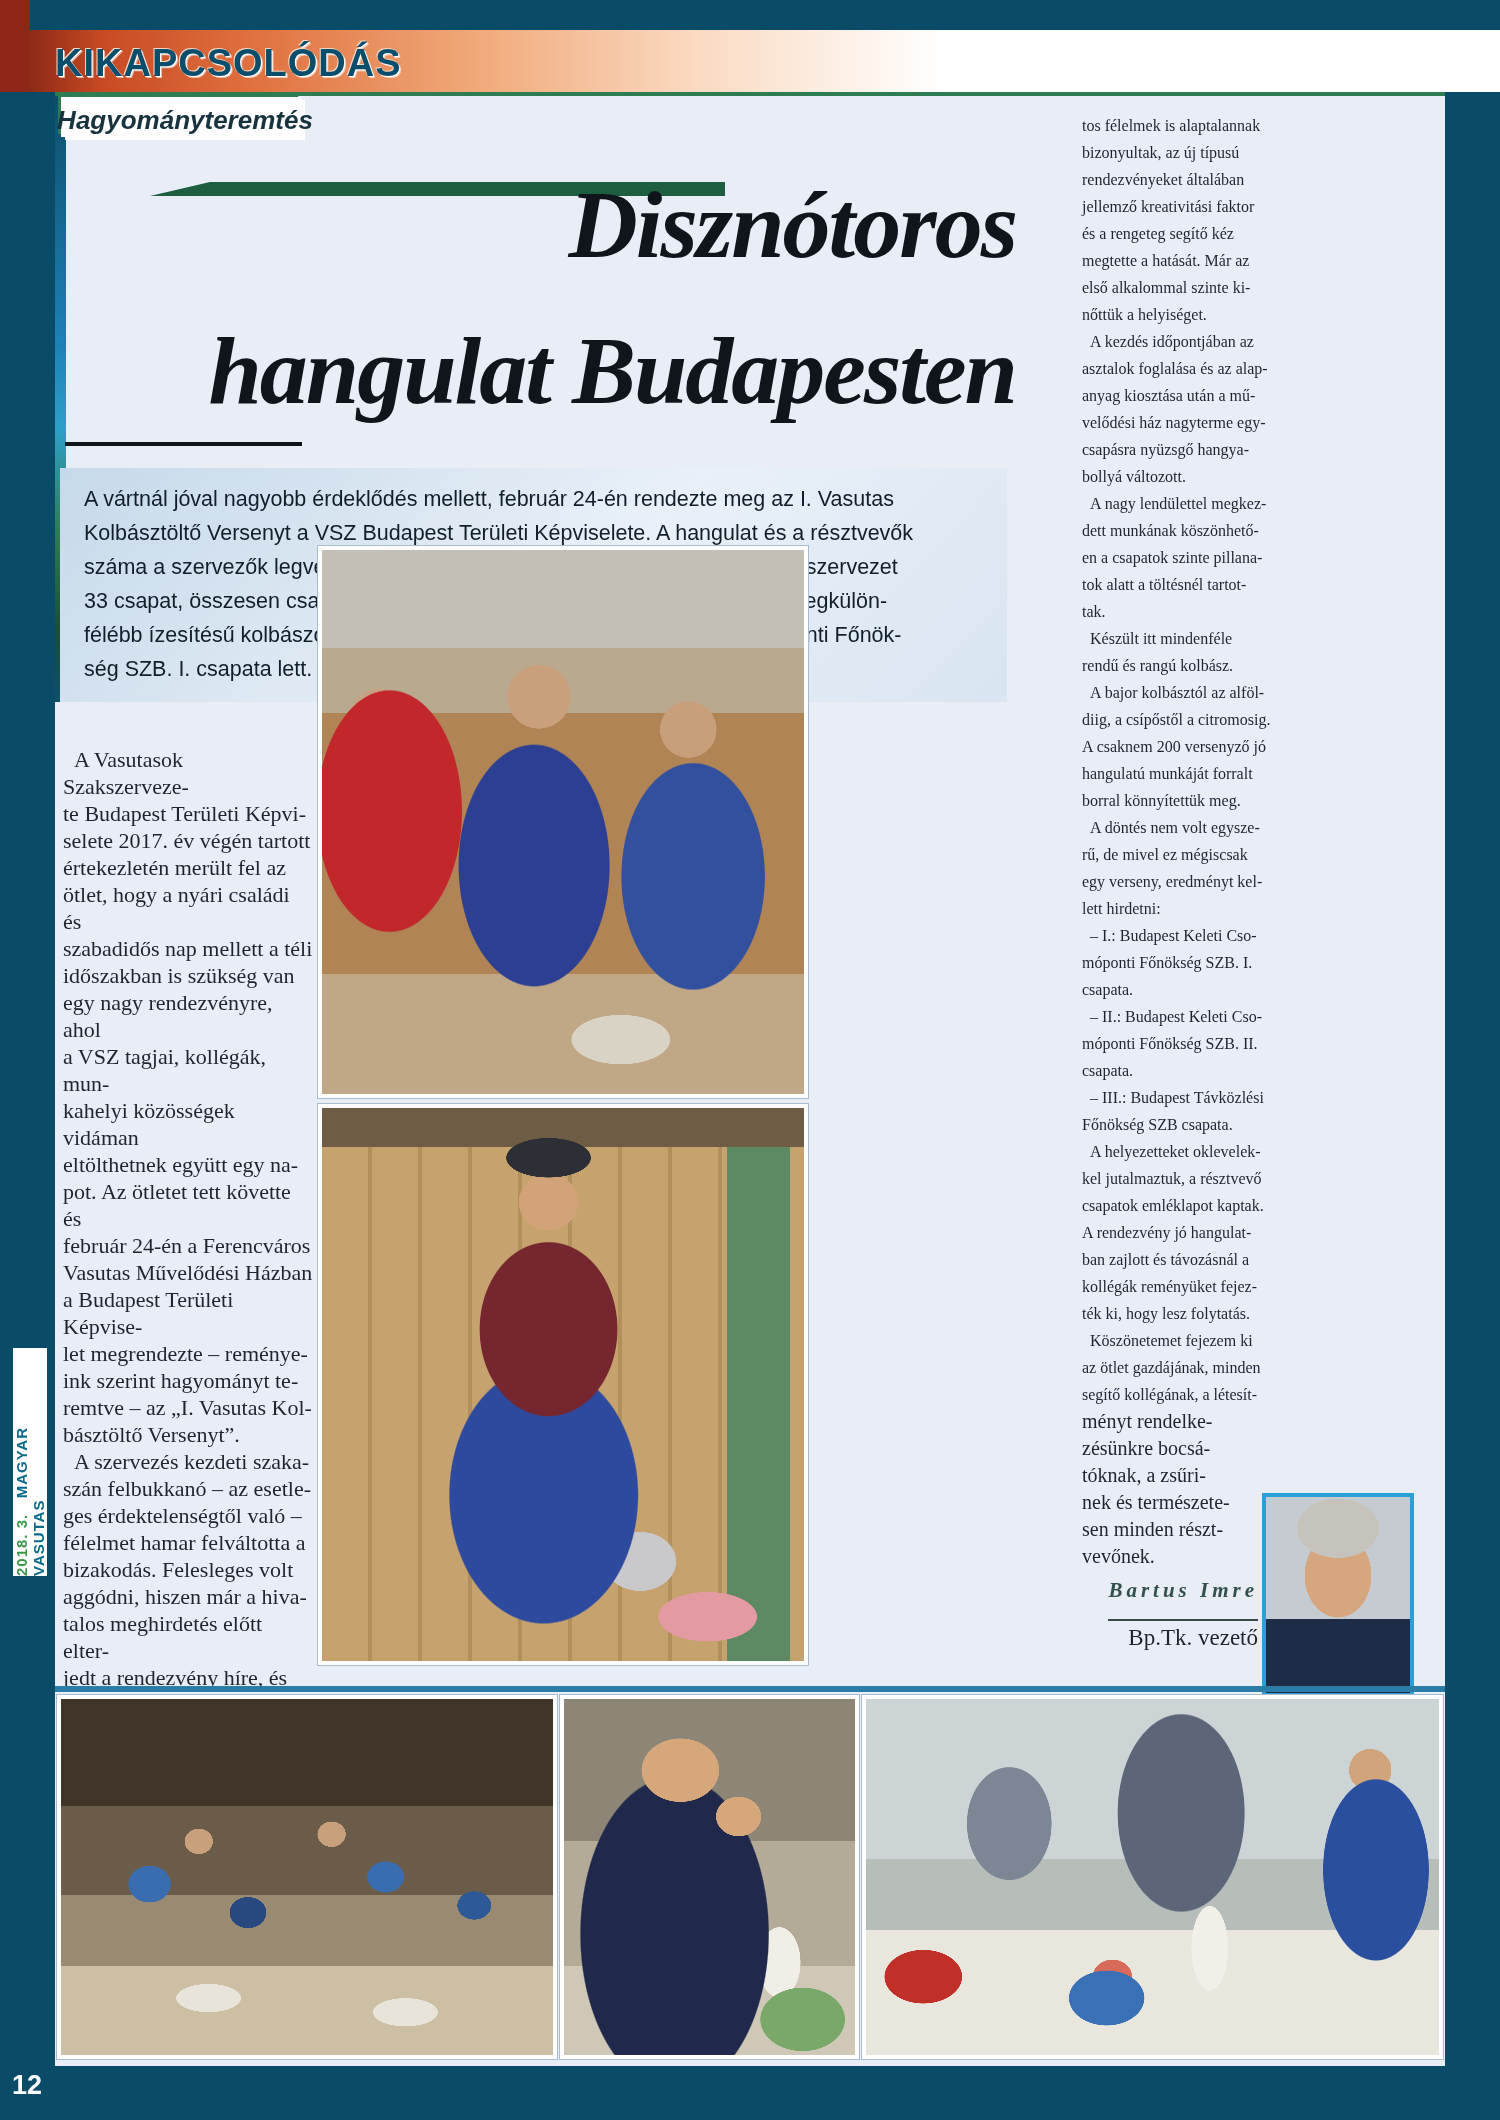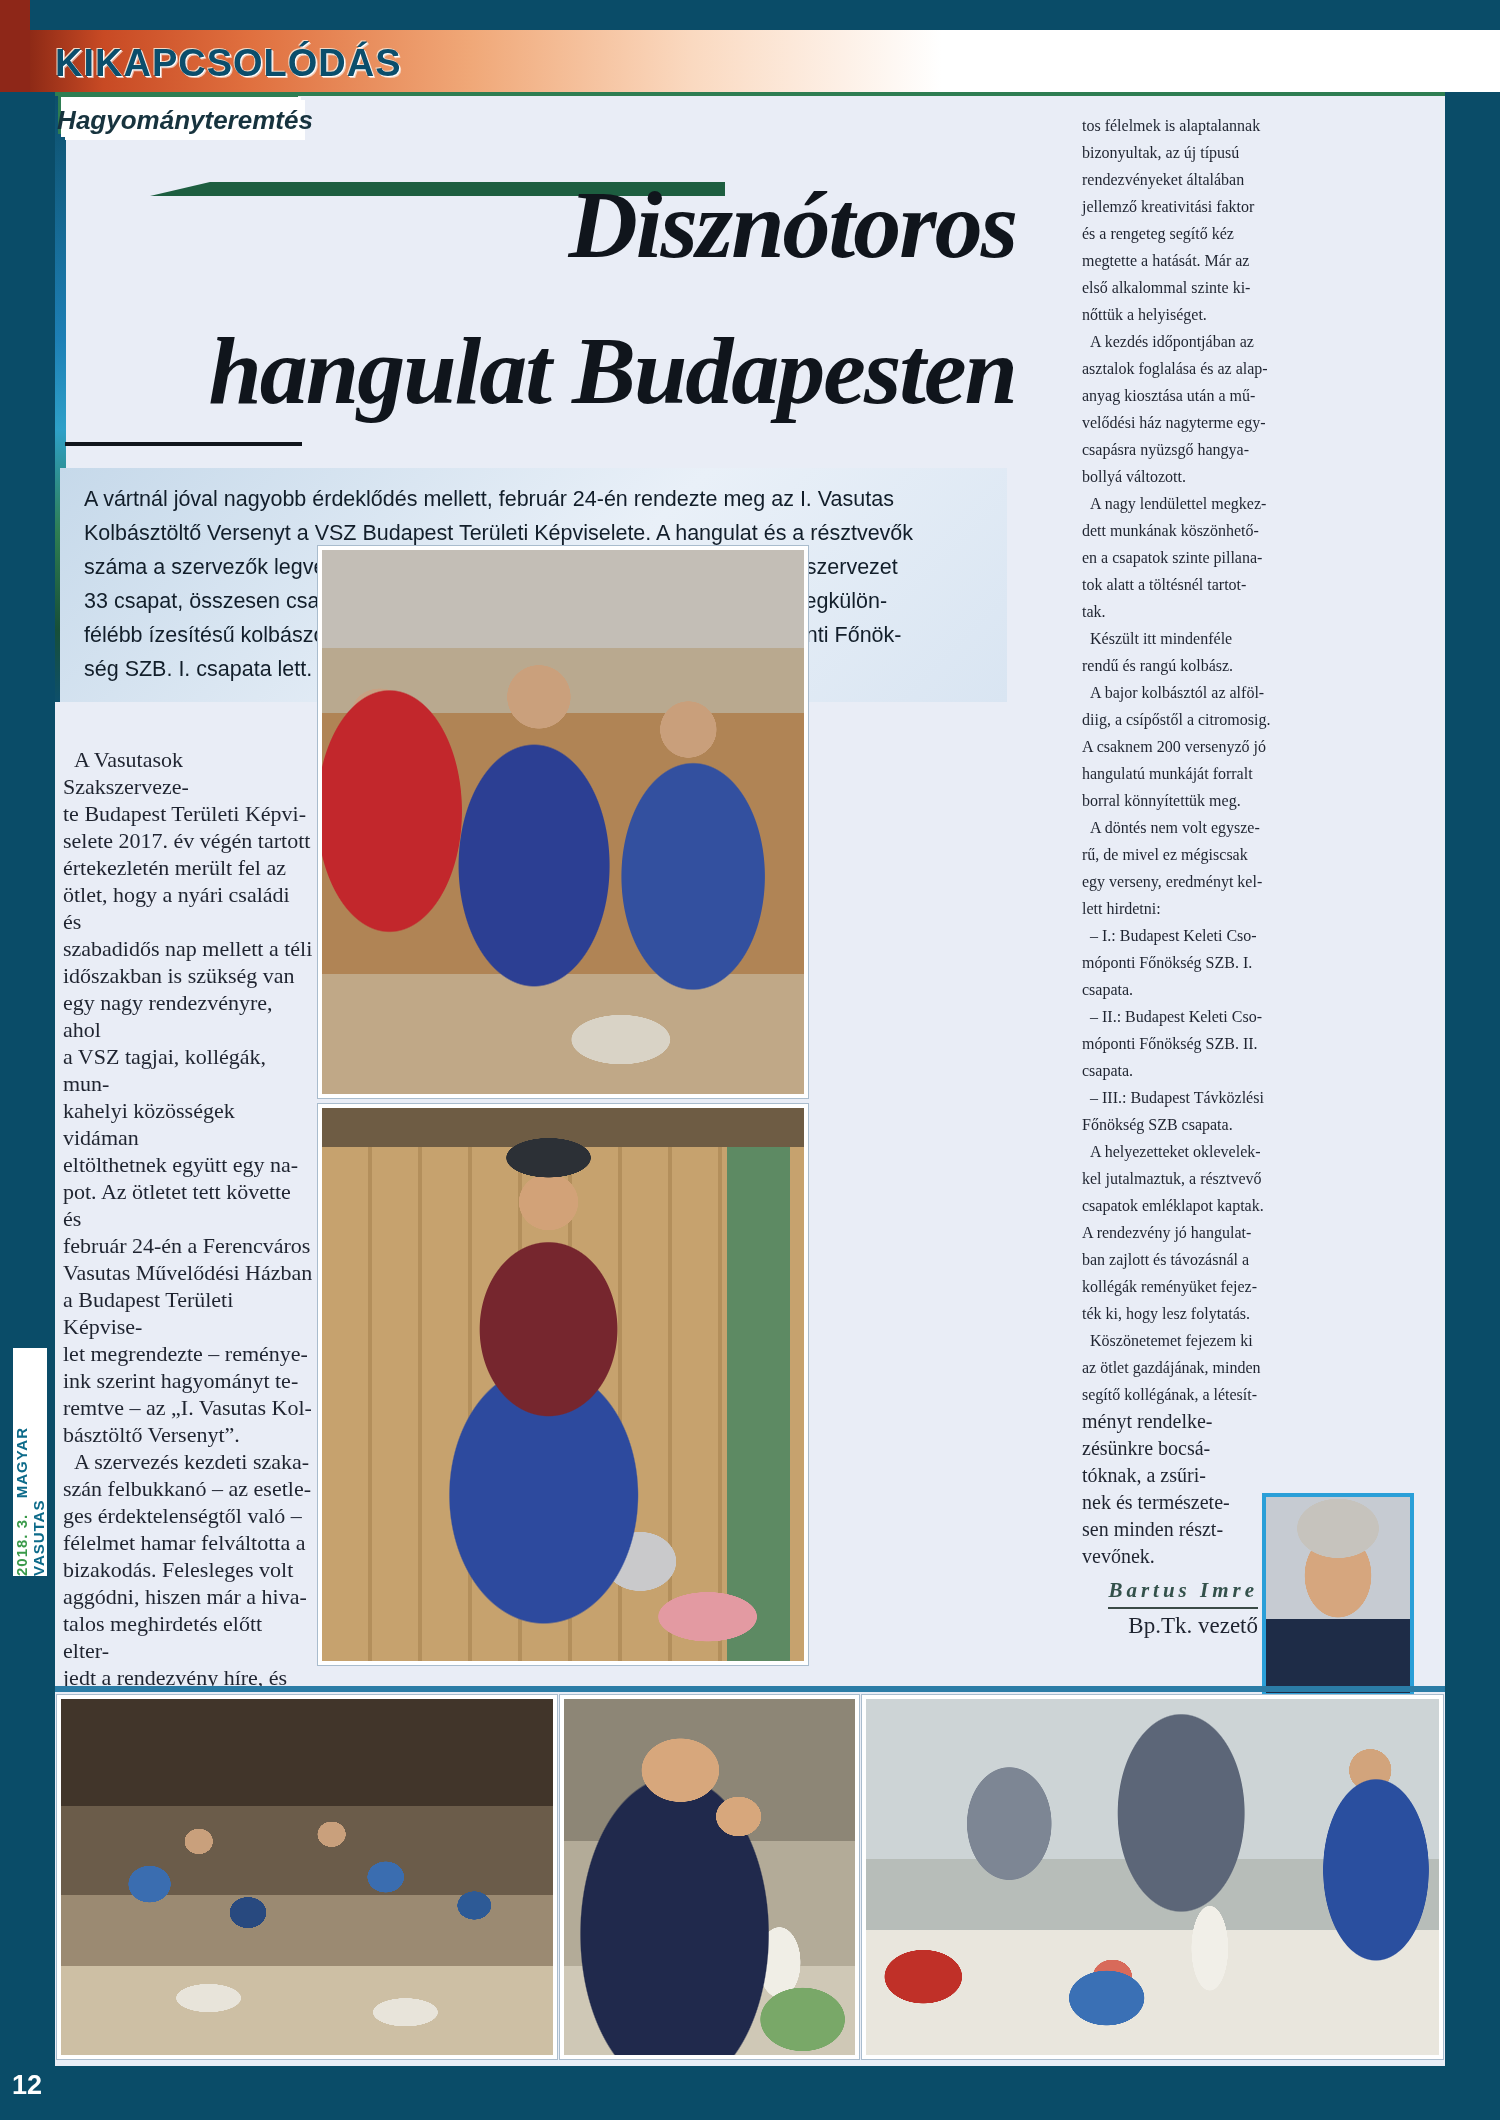--- a/index.html
+++ b/index.html
@@ -41,21 +41,21 @@
 
   .col-left{position:absolute;left:63px;top:746px;width:250px;
         font-size:22px;line-height:27px;color:#1f2430;white-space:pre-wrap;}
 
   .col-right{position:absolute;left:1082px;top:112px;width:332px;color:#1f2430;}
   .col-right-text{font-size:16px;line-height:27px;white-space:pre-wrap;}
   .right-row{display:flex;align-items:flex-start;}
   .col-right-narrow{width:176px;font-size:20px;line-height:27px;white-space:pre-wrap;}
   .signature{margin-top:8px;width:176px;text-align:right;}
   .signature-name{display:inline-block;font-style:italic;font-weight:bold;font-size:21px;
-        letter-spacing:4px;color:#33514b;border-bottom:2px solid #3a4a46;padding-bottom:4px;}
+        letter-spacing:4px;color:#33514b;border-bottom:2px solid #3a4a46;padding-bottom:16px;}
   .signature-title{font-size:23px;color:#1f2430;margin-top:4px;}
 
   
   .photo{position:absolute;border:4px solid #ffffff;outline:1px solid #a9bccd;box-sizing:border-box;}
 
   .photo-stuffing{left:318px;top:546px;width:490px;height:552px;
     background:
       radial-gradient(90px 150px at 14% 48%, #c2272c 0 80%, rgba(0,0,0,0) 81%),
       radial-gradient(100px 160px at 44% 58%, #2c3f93 0 75%, rgba(0,0,0,0) 76%),
       radial-gradient(95px 150px at 77% 60%, #33509f 0 75%, rgba(0,0,0,0) 76%),

